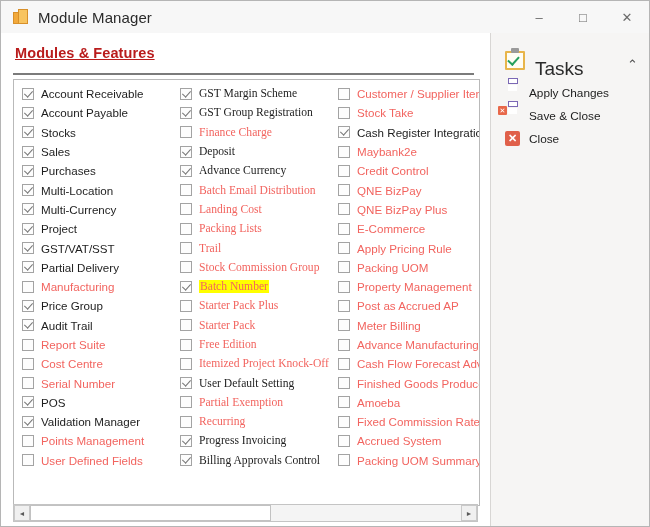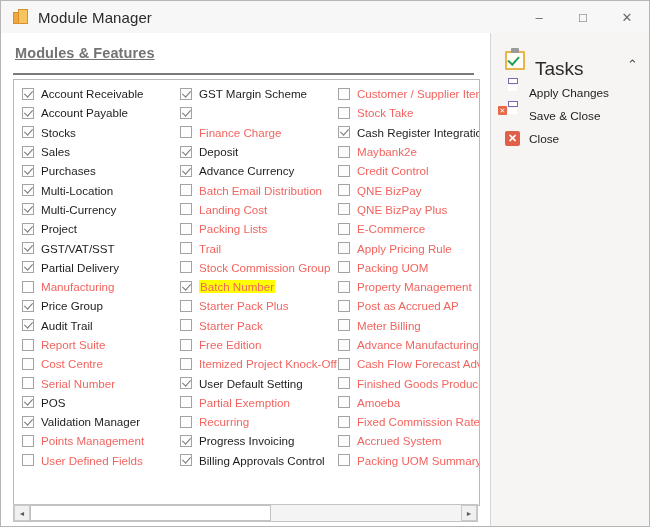--- a/index.html
+++ b/index.html
@@ -48,21 +48,21 @@
 
   
   .mainpane {
     position: absolute; left: 0; top: 32px;
     width: 489px; height: 493px;
     background: #ffffff;
   }
   .section-header {
     position: absolute; left: 14px; top: 12px;
     font-size: 14.5px; font-weight: bold;
-    color: #737373;
+    color: #b91c1c;
     text-decoration: underline;
     letter-spacing: 0.1px;
   }
   .hrule {
     position: absolute; left: 12px; top: 40px;
     width: 461px; height: 0;
     border-top: 2px solid #7b7b7b;
   }
 
   
@@ -70,21 +70,21 @@
     position: absolute; left: 12px; top: 46px;
     width: 465px; height: 425px;
     border: 1px solid #b9b9b9;
     background: #ffffff;
     overflow: hidden;
   }
   .col {
     position: absolute; top: 4px;
   }
   .col-1 { left: 4px;  width: 158px; }
-  .col-2 { left: 162px; width: 158px; }
+  .col-2 { left: 162px; width: 158px; font-family: Liberation Serif, serif; }
   .col-3 { left: 320px; width: 160px; }
 
   .item {
     display: flex; align-items: center;
     height: 19.3px;
     padding-left: 4px;
     white-space: nowrap;
   }
   .cb {
     flex: 0 0 auto;
@@ -327,20 +327,21 @@
             <span class="lbl disabled">User Defined Fields</span>
           </div>
         </div>
       <div class="col col-2">
           <div class="item">
             <span class="cb checked"></span>
             <span class="lbl">GST Margin Scheme</span>
           </div>
           <div class="item">
             <span class="cb checked"></span>
+            <span class="lbl">GST Group Registration</span>
           </div>
           <div class="item">
             <span class="cb"></span>
             <span class="lbl disabled">Finance Charge</span>
           </div>
           <div class="item">
             <span class="cb checked"></span>
             <span class="lbl">Deposit</span>
           </div>
           <div class="item">

